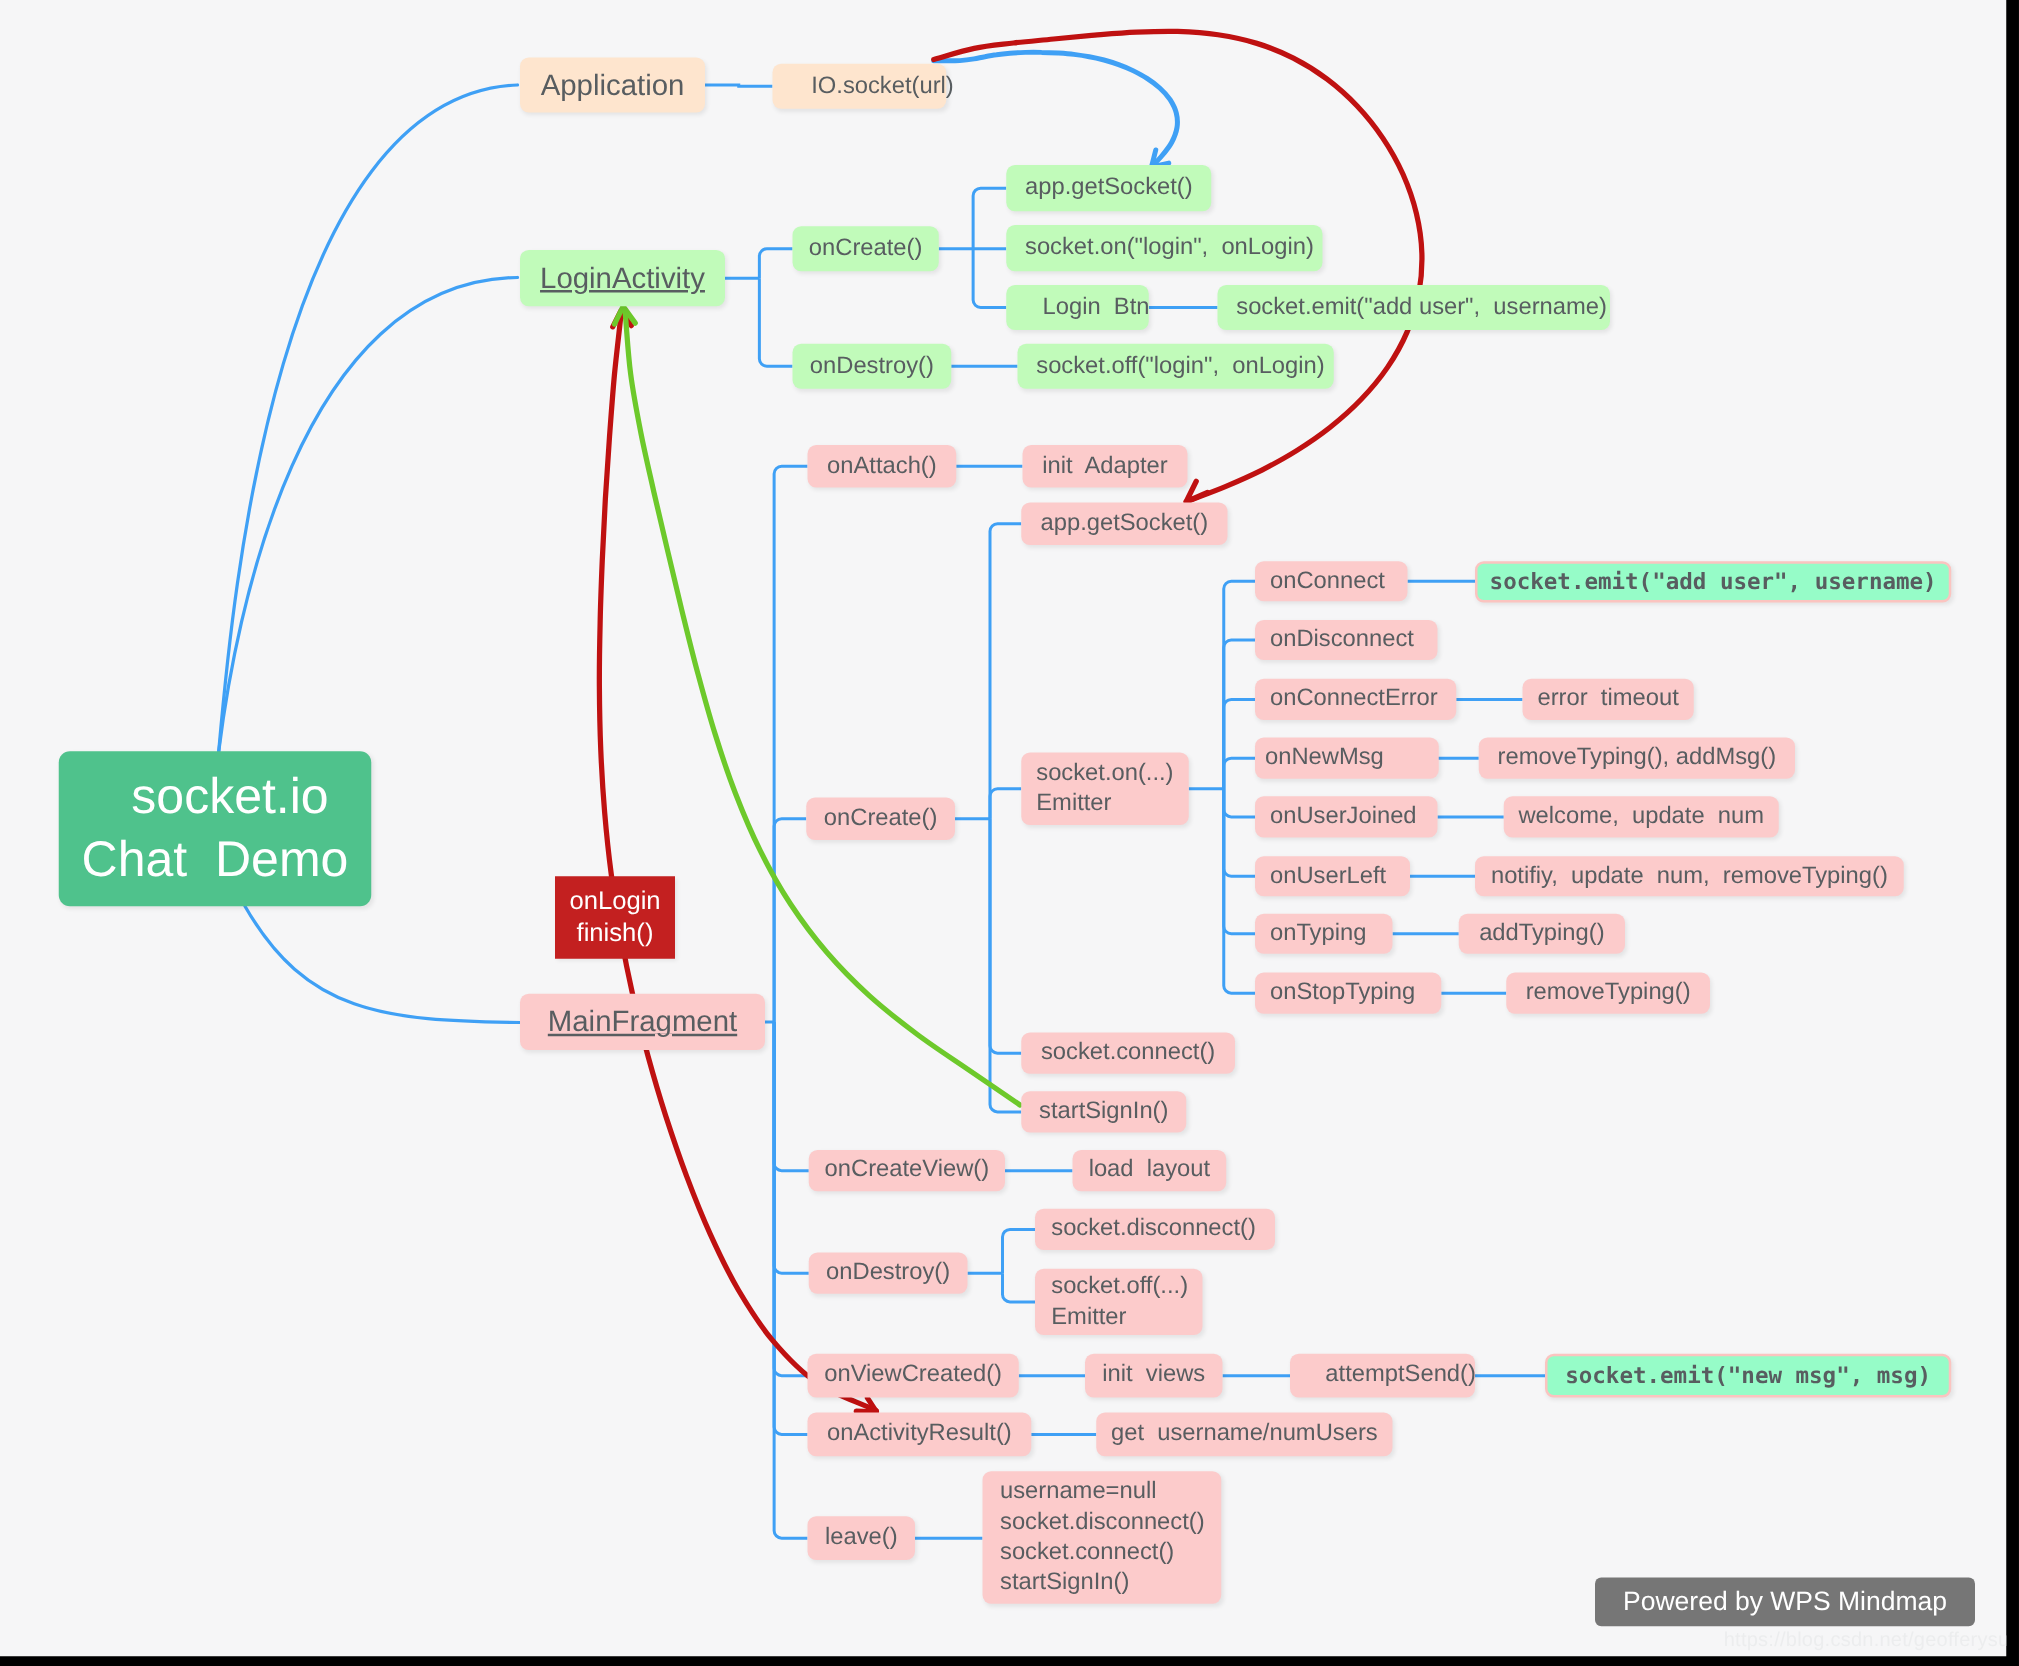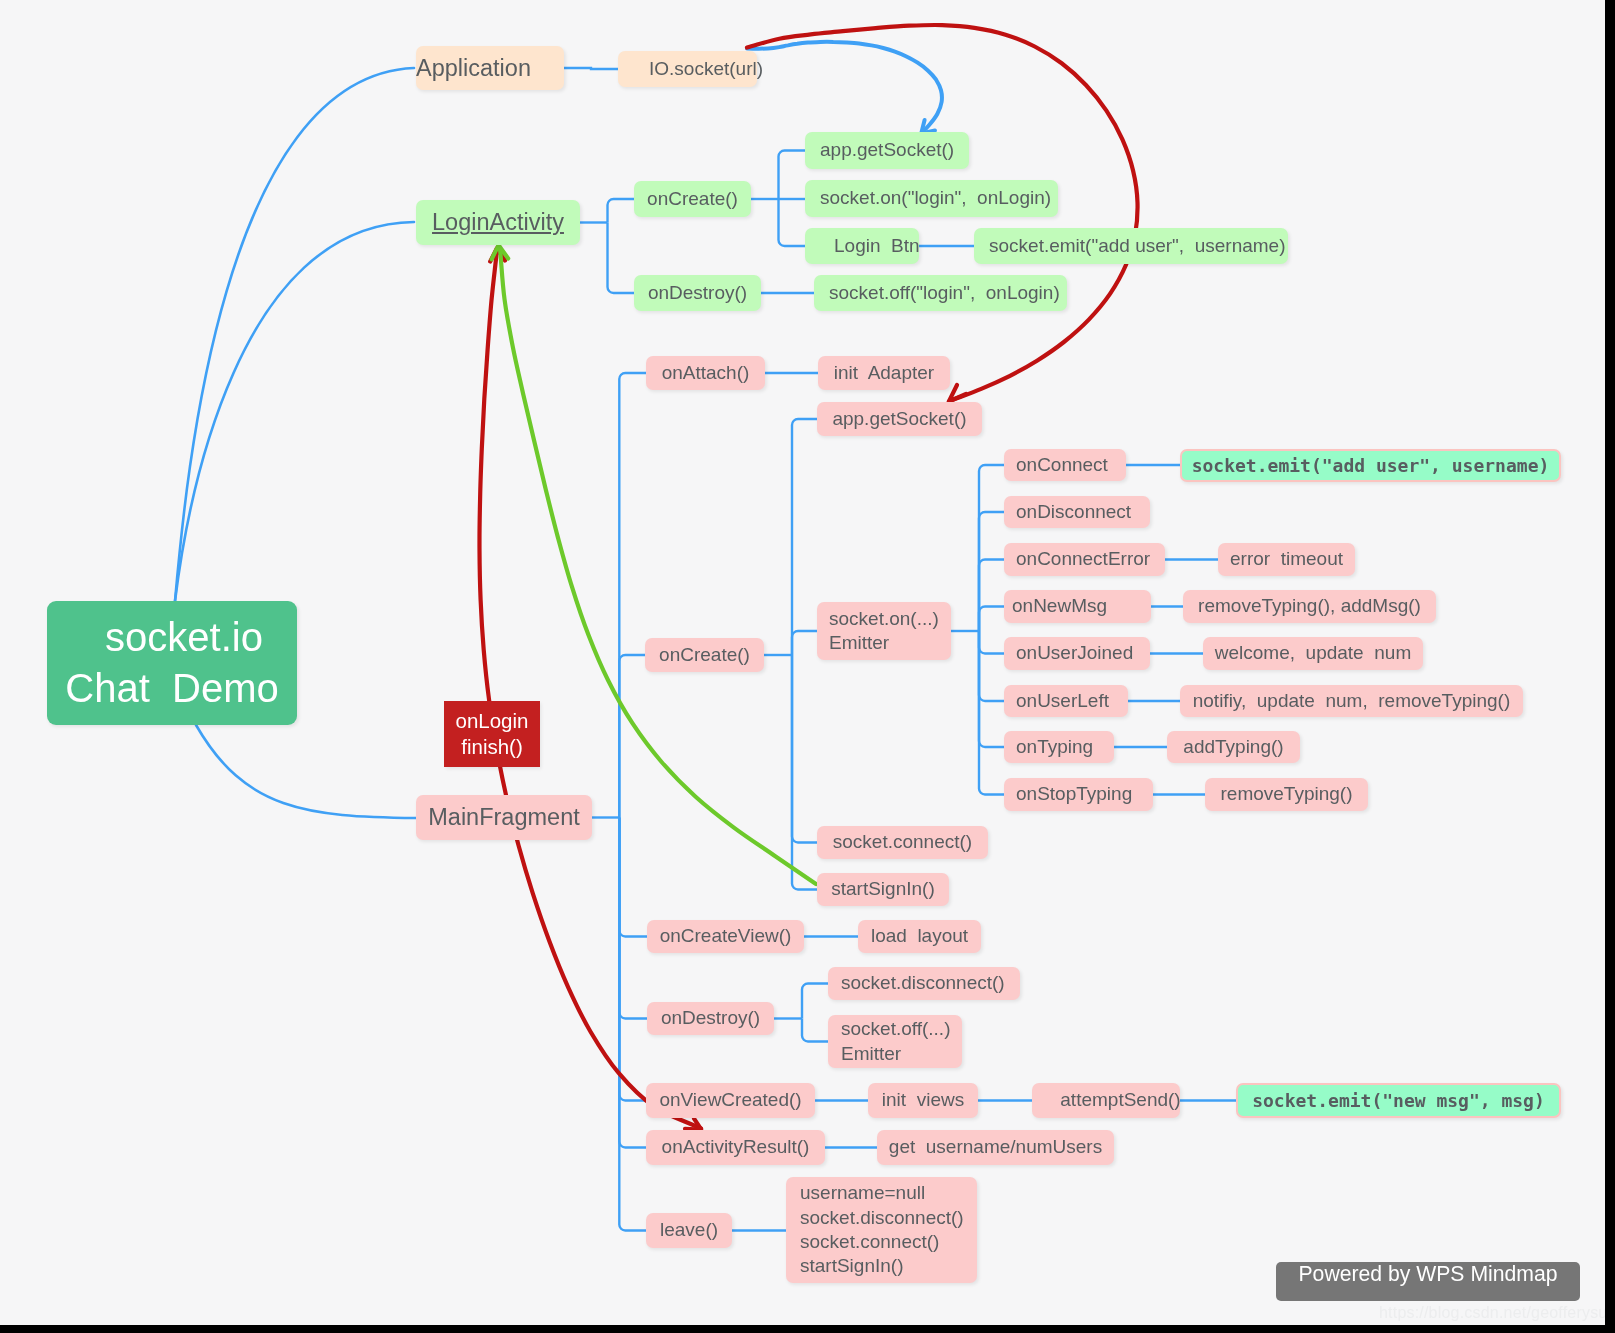--- a/index.html
+++ b/index.html
@@ -14,21 +14,21 @@
   .node span{display:block;width:100%;}
   .c-root{background:#4fc28c;color:#ffffff;border-radius:9px;}
   .c-orange{background:#fee5ce;}
   .c-green{background:#c1fbba;}
   .c-pink{background:#fccbcb;}
   .c-mint{background:#96fcc8;border:2px solid #fbc4c0;}
   .c-dark{background:#c32020;color:#ffffff;border-radius:0;}
   .mono{font-family:"DejaVu Sans Mono","Liberation Mono",monospace;font-weight:bold;letter-spacing:0px;}
   .ctr{text-align:center;justify-content:center;}
   #wps{position:absolute;background:#767676;color:#fff;border-radius:5px;
-       display:flex;justify-content:center;}
+       display:flex;align-items:center;justify-content:center;}
   #wmurl{position:absolute;color:#ecedee;white-space:pre;letter-spacing:0.2px;}
 </style>
 </head>
 <body>
 
 <div id="stage">
   <div id="canvas">
     <svg id="links" width="1605" height="1325">
         <path d="M580 222.5 H607.5" fill="none" stroke="#3fa0f5" stroke-width="2.4" stroke-linecap="butt"></path>
         <path d="M607.5 222.5 V205 A6 6 0 0 1 613.5 199 H634" fill="none" stroke="#3fa0f5" stroke-width="2.4" stroke-linecap="butt"></path>
@@ -87,31 +87,31 @@
         <path d="M747.0 47.6 C 757.8 44.6 768.6 40.9 779.4 38.7 C 789.9 36.5 800.3 35.7 810.8 34.4 C 821.5 33.2 832.1 32.3 842.9 31.2 C 853.8 30.2 864.8 29.1 875.8 28.1 C 886.8 27.2 898.0 26.2 909.1 25.7 C 920.1 25.2 931.2 24.8 942.1 25.1 C 953.0 25.5 963.8 26.2 974.4 27.8 C 984.9 29.4 995.4 31.5 1005.5 34.7 C 1015.5 37.8 1025.4 41.7 1034.7 46.5 C 1044.1 51.3 1053.3 57.0 1061.7 63.3 C 1070.3 69.8 1078.5 77.1 1085.9 85.0 C 1093.4 92.9 1100.3 101.6 1106.4 110.7 C 1112.5 119.8 1118.0 129.6 1122.5 139.6 C 1126.9 149.6 1130.6 160.1 1133.1 170.7 C 1135.6 181.1 1137.2 192.0 1137.5 202.7 C 1137.8 213.3 1137.0 224.1 1135.1 234.6 C 1133.1 245.0 1129.9 255.4 1125.8 265.3 C 1121.6 275.2 1116.1 284.9 1110.0 293.9 C 1103.8 303.0 1096.5 311.6 1088.8 319.6 C 1081.1 327.7 1072.5 335.1 1063.9 342.0 C 1055.3 348.8 1046.1 355.0 1037.0 360.7 C 1028.0 366.3 1018.8 371.3 1009.5 376.1 C 1000.2 380.7 991.0 384.8 981.2 388.9 C 970.9 393.3 959.7 397.2 948.9 401.4" fill="none" stroke="#bf1111" stroke-width="4.2" stroke-linecap="round" stroke-linejoin="round"></path>
         <path d="M966 394 L948.9 401.4 L957 385" fill="none" stroke="#bf1111" stroke-width="4.2" stroke-linecap="round" stroke-linejoin="round"></path>
         <path d="M497.0 250.0 C 495.2 266.8 493.1 283.6 491.5 300.3 C 490.0 316.8 488.8 333.1 487.6 349.5 C 486.4 366.0 485.3 382.4 484.3 398.8 C 483.4 415.4 482.5 432.0 481.8 448.6 C 481.1 465.3 480.4 482.1 480.1 498.8 C 479.7 515.6 479.4 532.4 479.5 549.2 C 479.6 566.0 479.9 582.9 480.6 599.6 C 481.3 616.3 482.3 633.0 483.7 649.7 C 485.1 666.3 486.8 682.8 489.0 699.3 C 491.1 715.7 493.7 732.0 496.6 748.3 C 499.5 764.6 502.8 780.8 506.4 796.9 C 510.1 813.1 514.1 829.1 518.5 845.2 C 522.9 861.2 527.6 877.2 532.7 893.1 C 537.9 909.1 543.3 925.0 549.2 940.7 C 555.1 956.4 561.3 972.1 568.2 987.3 C 575.1 1002.5 582.3 1017.7 590.7 1032.0 C 599.1 1046.2 607.9 1060.3 618.4 1072.7 C 628.9 1085.1 640.3 1097.2 653.8 1106.4 C 667.8 1115.9 685.3 1121.1 701.0 1128.5" fill="none" stroke="#bf1111" stroke-width="4.2" stroke-linecap="round" stroke-linejoin="round"></path>
         <path d="M490.2 261.5 L496.8 248.5 L505 260.5" fill="none" stroke="#bf1111" stroke-width="4.2" stroke-linecap="round" stroke-linejoin="round"></path>
         <path d="M685 1128.9 L701.2 1129.5 L693.9 1118.3" fill="none" stroke="#bf1111" stroke-width="4.2" stroke-linecap="round" stroke-linejoin="round"></path>
         <path d="M500.0 248.0 C 501.5 265.0 502.3 282.3 504.5 299.0 C 506.6 315.2 509.7 331.0 512.8 346.8 C 515.9 362.5 519.6 378.0 523.1 393.7 C 526.7 409.4 530.4 425.1 534.2 441.0 C 538.0 457.0 541.8 473.1 545.7 489.2 C 549.7 505.4 553.7 521.8 558.1 538.1 C 562.5 554.4 566.9 570.8 572.0 586.9 C 577.0 603.0 582.3 619.1 588.4 634.8 C 594.4 650.3 600.8 665.8 608.2 680.5 C 615.5 695.2 623.5 709.6 632.4 723.2 C 641.3 736.7 651.0 749.7 661.6 762.0 C 672.1 774.2 683.6 785.8 695.6 796.7 C 707.7 807.6 720.7 817.7 733.9 827.6 C 747.1 837.5 761.2 846.5 774.9 855.9 C 788.6 865.3 802.3 874.6 816.0 884.0" fill="none" stroke="#6dc92b" stroke-width="4.2" stroke-linecap="round" stroke-linejoin="round"></path>
         <path d="M491.6 259.3 L498.5 245.1 L508.2 258.5" fill="none" stroke="#6dc92b" stroke-width="4.2" stroke-linecap="round" stroke-linejoin="round"></path>
       </svg>
     <div class="node c-root ctr" style="left:47px;top:601px;width:250px;height:124px;font-size:40px;"><span class="lbl" style="text-align:center;text-indent:24px;">socket.io
 Chat  Demo</span></div>
-    <div class="node c-orange ctr" style="left:416px;top:46px;width:148px;height:44px;font-size:23.5px;"><span class="lbl" style="text-align:left;">Application</span></div>
+    <div class="node c-orange ctr" style="left:416px;top:46px;width:148px;height:44px;font-size:23.5px;"><span class="lbl" style="text-align:center;">Application</span></div>
     <div class="node c-orange ctr" style="left:618px;top:51px;width:139px;height:36px;font-size:19px;"><span class="lbl" style="text-align:center;margin-left:37px;">IO.socket(url)</span></div>
     <div class="node c-green ctr" style="left:416px;top:200px;width:164px;height:45px;font-size:23.5px;"><span class="lbl" style="text-align:center;text-decoration:underline;">LoginActivity</span></div>
     <div class="node c-green ctr" style="left:634px;top:181px;width:117px;height:36px;font-size:19px;"><span class="lbl" style="text-align:center;">onCreate()</span></div>
     <div class="node c-green" style="left:805px;top:132px;width:164px;height:37px;font-size:19px;padding-left:15px;"><span class="lbl" style="">app.getSocket()</span></div>
     <div class="node c-green" style="left:805px;top:180px;width:253px;height:37px;font-size:19px;padding-left:15px;"><span class="lbl" style="">socket.on("login",  onLogin)</span></div>
     <div class="node c-green" style="left:805px;top:228px;width:114px;height:36px;font-size:19px;padding-left:29px;"><span class="lbl" style="">Login  Btn</span></div>
     <div class="node c-green" style="left:974px;top:228px;width:314px;height:36px;font-size:19px;padding-left:15px;"><span class="lbl" style="">socket.emit("add user",  username)</span></div>
     <div class="node c-green ctr" style="left:634px;top:275px;width:127px;height:36px;font-size:19px;"><span class="lbl" style="text-align:center;">onDestroy()</span></div>
     <div class="node c-green" style="left:814px;top:275px;width:253px;height:36px;font-size:19px;padding-left:15px;"><span class="lbl" style="">socket.off("login",  onLogin)</span></div>
-    <div class="node c-pink ctr" style="left:416px;top:795px;width:176px;height:45px;font-size:23.5px;"><span class="lbl" style="text-align:center;">MainFragment</span></div>
+    <div class="node c-pink ctr" style="left:416px;top:795px;width:196px;height:45px;font-size:23.5px;text-decoration:underline;"><span class="lbl" style="text-align:center;">MainFragment</span></div>
     <div class="node c-pink ctr" style="left:646px;top:356px;width:119px;height:34px;font-size:19px;"><span class="lbl" style="text-align:center;">onAttach()</span></div>
     <div class="node c-pink ctr" style="left:818px;top:356px;width:132px;height:34px;font-size:19px;"><span class="lbl" style="text-align:center;">init  Adapter</span></div>
     <div class="node c-pink ctr" style="left:645px;top:638px;width:119px;height:34px;font-size:19px;"><span class="lbl" style="text-align:center;">onCreate()</span></div>
     <div class="node c-pink ctr" style="left:817px;top:402px;width:165px;height:34px;font-size:19px;"><span class="lbl" style="text-align:center;">app.getSocket()</span></div>
     <div class="node c-pink" style="left:817px;top:602px;width:134px;height:58px;font-size:19px;padding-left:12px;"><span class="lbl" style="">socket.on(...)
 Emitter</span></div>
     <div class="node c-pink" style="left:1004px;top:449px;width:122px;height:32px;font-size:19px;padding-left:12px;"><span class="lbl" style="">onConnect</span></div>
     <div class="node c-mint ctr mono" style="left:1180px;top:449px;width:381px;height:33px;font-size:18px;"><span class="lbl" style="text-align:center;">socket.emit("add user", username)</span></div>
     <div class="node c-pink" style="left:1004px;top:496px;width:146px;height:32px;font-size:19px;padding-left:12px;"><span class="lbl" style="">onDisconnect</span></div>
     <div class="node c-pink" style="left:1004px;top:543px;width:161px;height:33px;font-size:19px;padding-left:12px;"><span class="lbl" style="">onConnectError</span></div>

